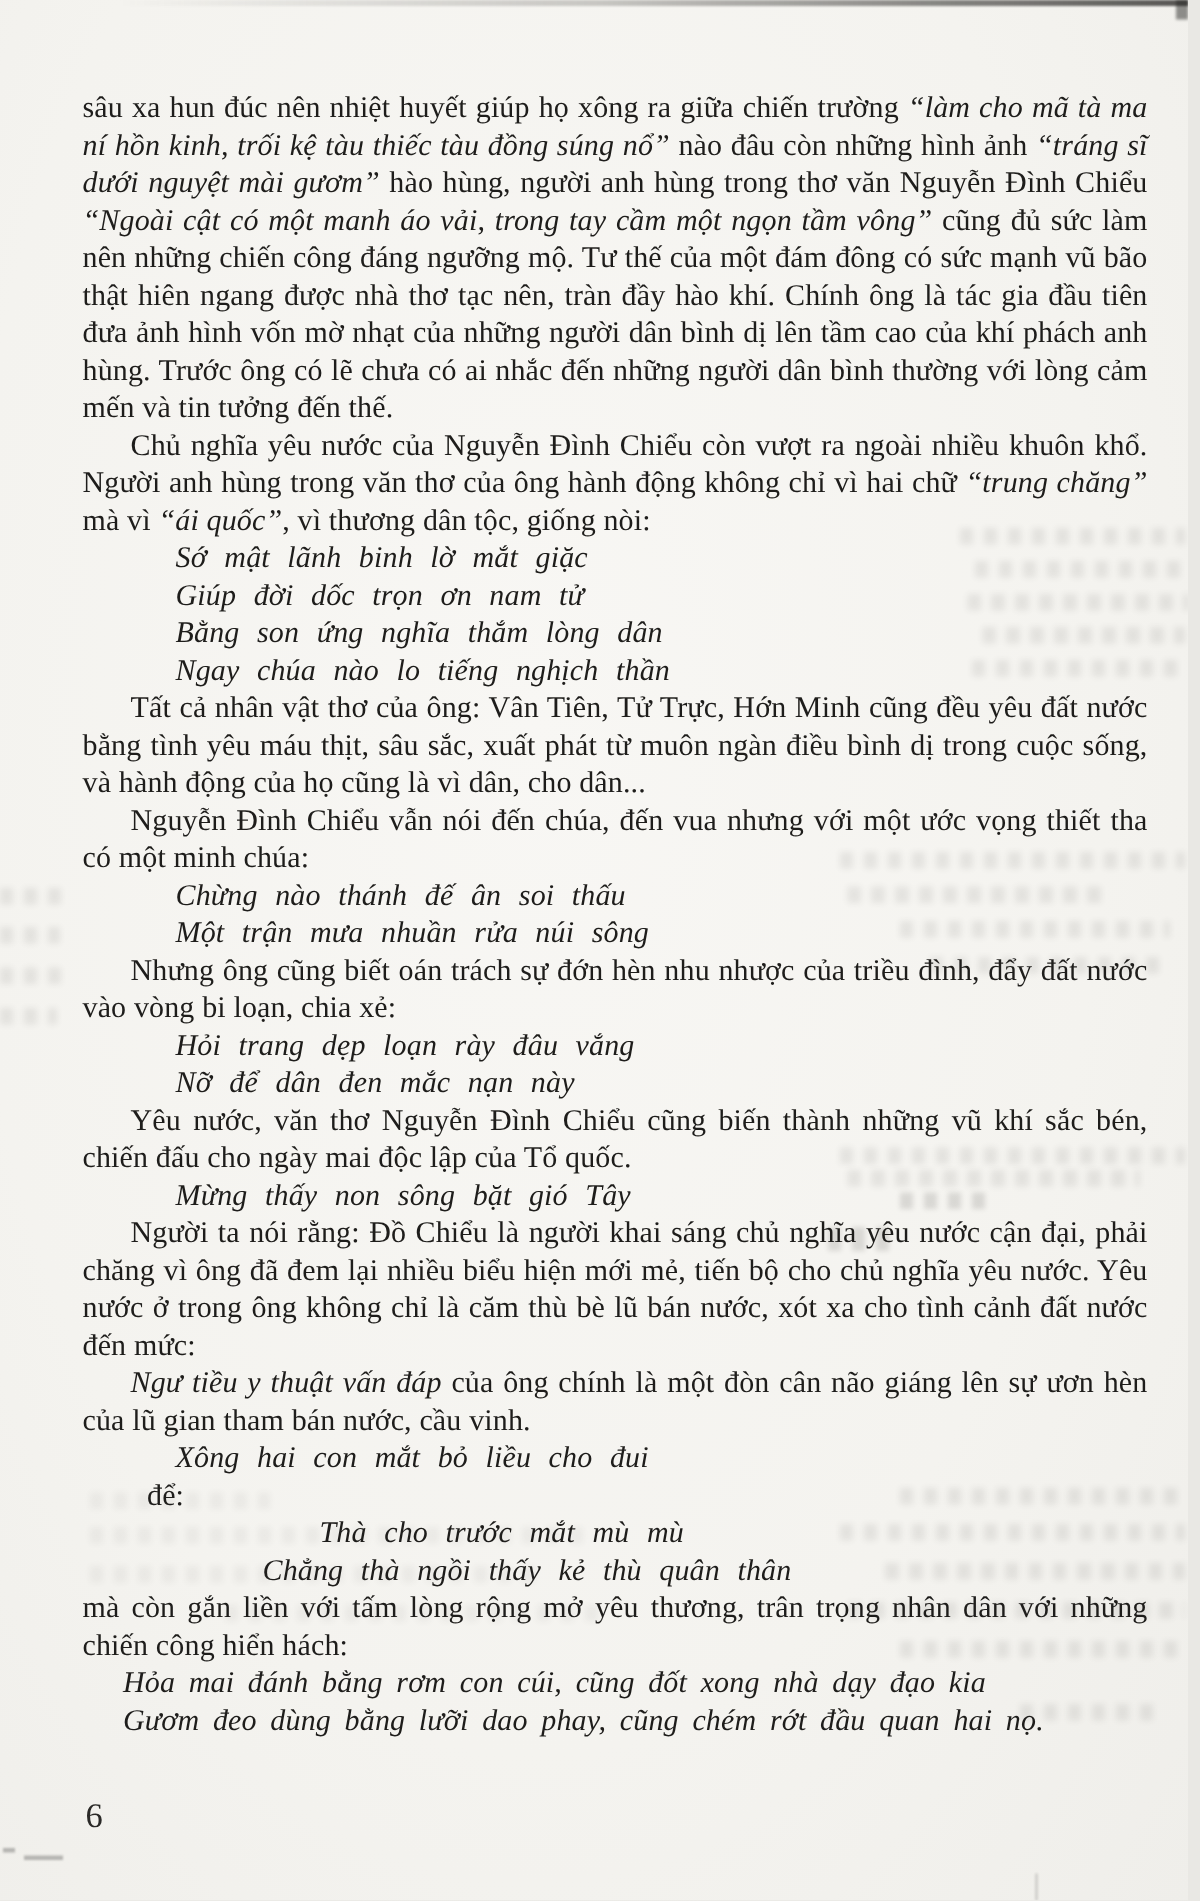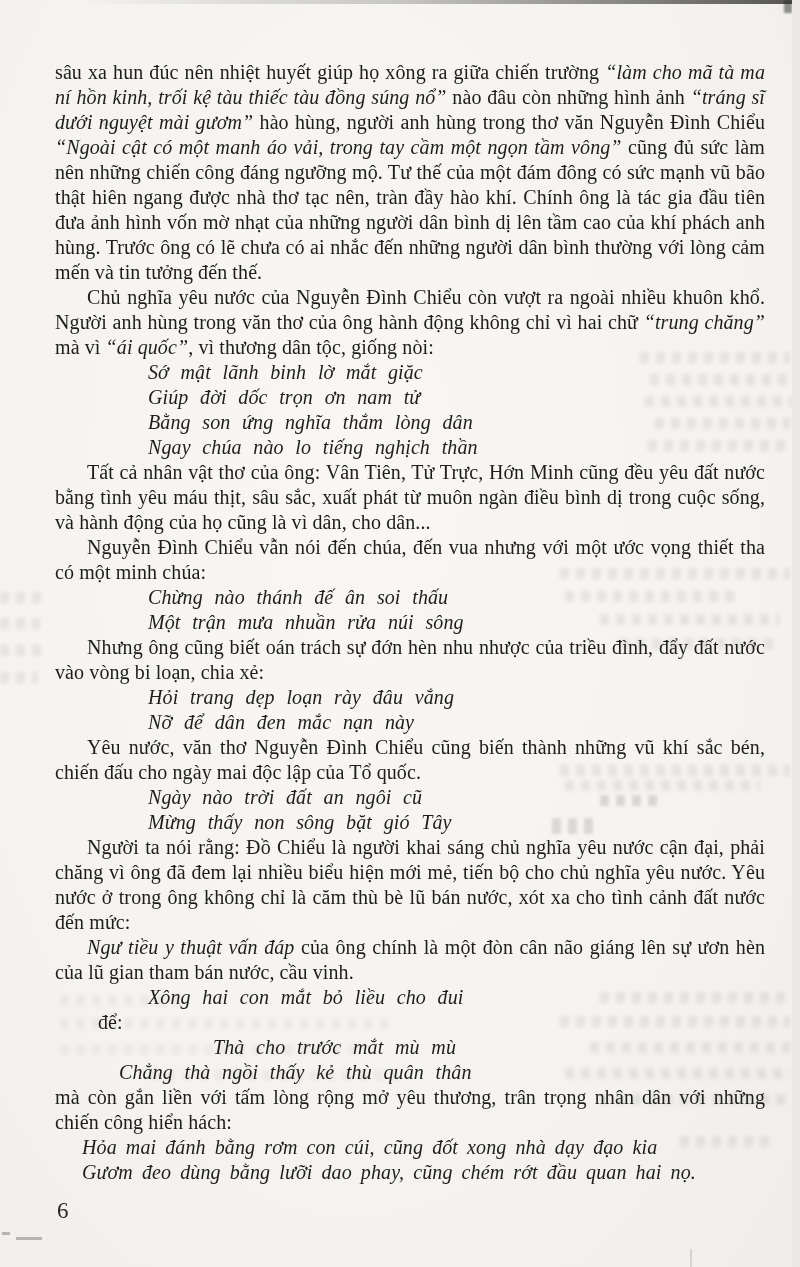--- a/index.html
+++ b/index.html
@@ -12,23 +12,23 @@
   .text-block{
     position:absolute;left:55px;top:60px;width:710px;
     font-size:20px;line-height:25px;text-align:justify;
     letter-spacing:0.1px;
   }
   .para{margin:0;text-indent:32px;}
   .para.noindent{text-indent:0;}
   .para .it{font-style:italic;}
   .connector{margin:0;text-indent:43px;}
   .poem{margin:0;}
-  .poem-line{font-style:italic;margin-left:93px;word-spacing:0.33em;white-space:nowrap;}
+  .poem-line{font-style:italic;margin-left:62px;word-spacing:0.33em;white-space:nowrap;}
   .poem-tha .poem-line:nth-child(1){margin-left:158px;}
-  .poem-tha .poem-line:nth-child(2){margin-left:64px;}
+  .poem-tha .poem-line:nth-child(2){margin-left:120px;}
   .poem-long .poem-line{margin-left:27px;word-spacing:0.2em;}
   .page-number{position:absolute;left:57px;top:1198px;font-size:23px;color:#2a2927;}
   
   .edge-top{position:absolute;top:0;left:80px;right:0;height:4px;
     background:linear-gradient(90deg,rgba(0,0,0,0) 0%,rgba(80,78,74,0.28) 45%,rgba(35,34,32,0.75) 100%);
     filter:blur(0.6px);}
   .edge-corner{position:absolute;top:0;right:0;width:8px;height:13px;background:rgba(40,39,37,0.5);filter:blur(1px);}
   .mark{position:absolute;background:rgba(30,29,27,0.28);filter:blur(0.7px);}
   
   .ghost{
@@ -94,21 +94,20 @@
         <div class="poem-line">Chừng nào thánh đế ân soi thấu</div>
         <div class="poem-line">Một trận mưa nhuần rửa núi sông</div>
       </div>
     <p class="para"><span>Nhưng ông cũng biết oán trách sự đớn hèn nhu nhược của triều đình, đẩy đất nước vào vòng bi loạn, chia xẻ:</span></p>
     <div class="poem">
         <div class="poem-line">Hỏi trang dẹp loạn rày đâu vắng</div>
         <div class="poem-line">Nỡ để dân đen mắc nạn này</div>
       </div>
     <p class="para"><span>Yêu nước, văn thơ Nguyễn Đình Chiểu cũng biến thành những vũ khí sắc bén, chiến đấu cho ngày mai độc lập của Tổ quốc.</span></p>
     <div class="poem">
-        <div class="poem-line">Ngày nào trời đất an ngôi cũ</div>
         <div class="poem-line">Mừng thấy non sông bặt gió Tây</div>
       </div>
     <p class="para"><span>Người ta nói rằng: Đồ Chiểu là người khai sáng chủ nghĩa yêu nước cận đại, phải chăng vì ông đã đem lại nhiều biểu hiện mới mẻ, tiến bộ cho chủ nghĩa yêu nước. Yêu nước ở trong ông không chỉ là căm thù bè lũ bán nước, xót xa cho tình cảnh đất nước đến mức:</span></p>
     <p class="para"><span class="it">Ngư tiều y thuật vấn đáp</span><span> của ông chính là một đòn cân não giáng lên sự ươn hèn của lũ gian tham bán nước, cầu vinh.</span></p>
     <div class="poem">
         <div class="poem-line">Xông hai con mắt bỏ liều cho đui</div>
       </div>
     <p class="connector"><span>để:</span></p>
     <div class="poem poem-tha">
         <div class="poem-line">Thà cho trước mắt mù mù</div>

